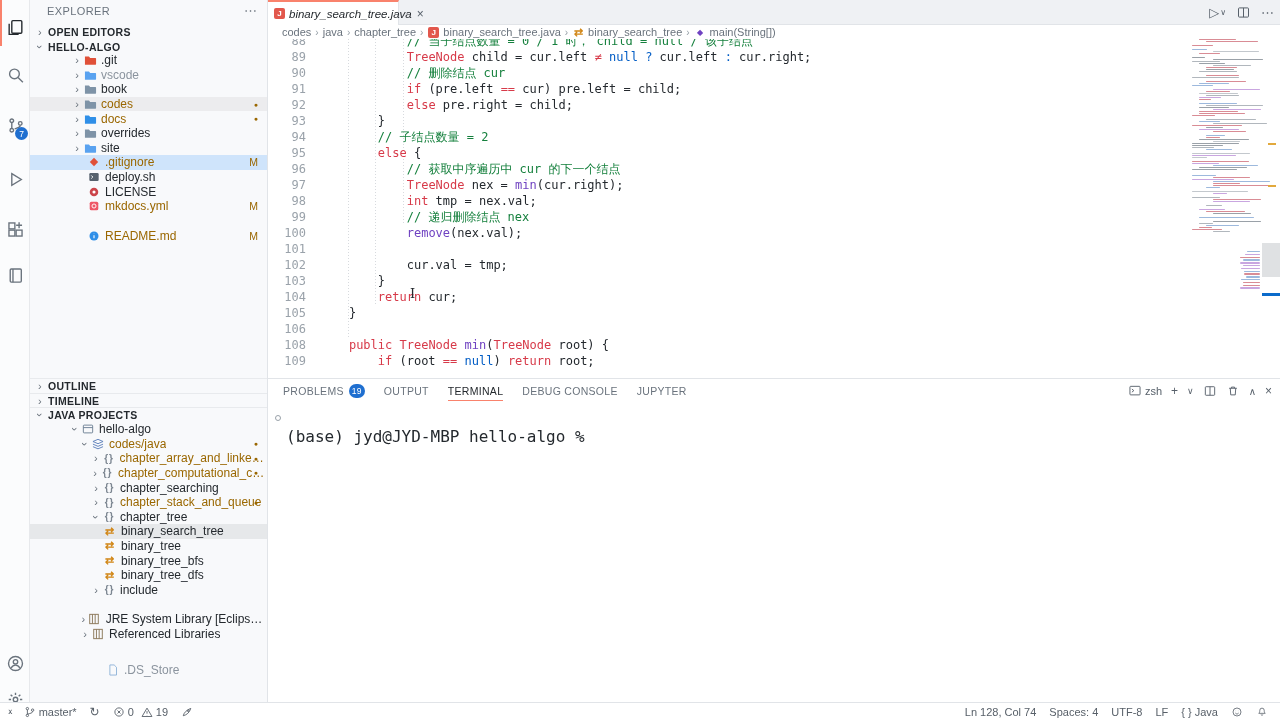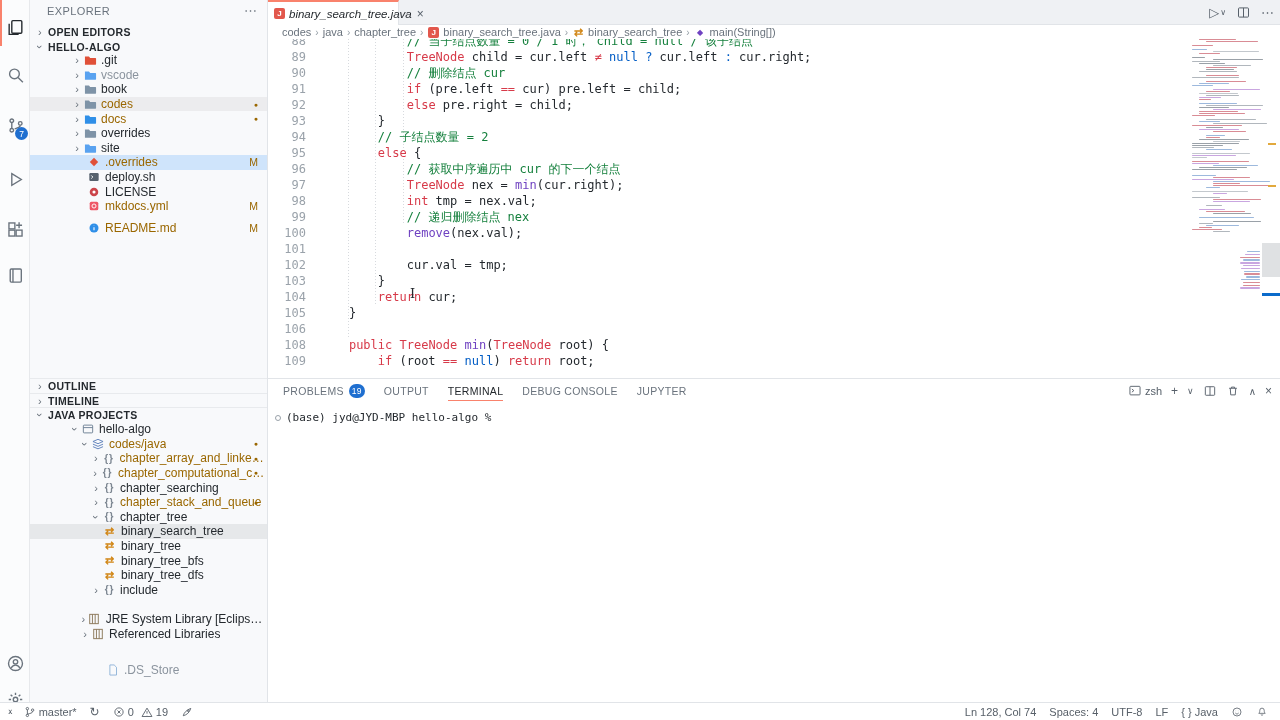--- a/index.html
+++ b/index.html
@@ -74,21 +74,21 @@
   #panel { position:absolute; left:0; top:378px; right:0; height:324px; background:#fff; border-top:1px solid #e1e4e8; }
   #panel-tabs { position:absolute; left:0; top:0; right:0; height:24px; display:flex; align-items:flex-end; padding-left:15px; gap:19px; }
   .ptab { font-size:10.5px; letter-spacing:.3px; color:#6a737d; display:flex; align-items:center; gap:5px; cursor:pointer; height:24px; position:relative; }
   .ptab.active { color:#24292e; }
   .ptab.active::after { content:""; position:absolute; left:0; right:0; bottom:2px; height:1.5px; background:#f9826c; }
   .ptab-badge { min-width:14px; height:14px; border-radius:8px; background:#1f6fd0; color:#fff; font-size:8.5px; display:flex; align-items:center; justify-content:center; padding:0 3px; }
   #panel-actions { position:absolute; right:8px; top:0; height:24px; display:flex; align-items:center; gap:9px; color:#57606a; font-size:12px; }
   #panel-actions .pa { cursor:pointer; display:flex; align-items:center; gap:3px; }
   #panel-actions svg { width:14px; height:14px; stroke:currentColor; fill:none; stroke-width:1.2; }
   #panel-actions .shell-lbl { font-size:11px; }
-  #term-line { position:absolute; left:18px; top:32px; font-family:"DejaVu Sans Mono", monospace; font-size:11px; color:#24292e; }
+  #term-line { position:absolute; left:18px; top:48px; font-family:"DejaVu Sans Mono", monospace; font-size:16px; color:#24292e; }
   #term-deco { position:absolute; left:7px; top:36px; width:6px; height:6px; border:1px solid #9aa2aa; border-radius:50%; }
 
   
   #statusbar { position:absolute; left:0; top:702px; width:1280px; height:18px; background:#fff; border-top:1px solid #e1e4e8; display:flex; align-items:center; justify-content:space-between; font-size:11px; color:#586069; }
   .sb-group { display:flex; align-items:center; gap:13px; }
   .sb-item { display:flex; align-items:center; gap:3px; cursor:pointer; white-space:nowrap; }
   .sb-item svg { width:12px; height:12px; stroke:currentColor; fill:none; stroke-width:1.2; }
   #sb-left { padding-left:8px; } #sb-right { padding-right:12px; }
 </style>
 </head>
@@ -228,21 +228,21 @@
             </svg>
           </span>
           <span class="lbl">site</span>
         </div>
         <div class="trow modified sel-blue" style="top: 155.2px; padding-left: 56px;">
           <span class="fic">
             <svg viewBox="0 0 18 18">
               <rect x="5.2" y="5.2" width="7.6" height="7.6" transform="rotate(45 9 9)" fill="#e05038"></rect>
             </svg>
           </span>
-          <span class="lbl">.overrides</span>
+          <span class="lbl">.gitignore</span>
           <span class="gitbadge" style="font-size: 10.5px;">M</span>
         </div>
         <div class="trow" style="top: 169.8px; padding-left: 56px;">
           <span class="fic">
             <svg viewBox="0 0 18 18">
               <rect x="3" y="4" width="12" height="10" rx="1.5" fill="#55616d"></rect>
               <path d="M5.5 7l2 2-2 2" stroke="#fff" fill="none" stroke-width="1.2"></path>
             </svg>
           </span>
           <span class="lbl">deploy.sh</span>
@@ -259,21 +259,21 @@
         <div class="trow modified" style="top: 199px; padding-left: 56px;">
           <span class="fic">
             <svg viewBox="0 0 18 18">
               <rect x="3.5" y="3.5" width="11" height="11" rx="2" fill="#ee5766"></rect>
               <circle cx="9" cy="9" r="2.6" fill="none" stroke="#fff" stroke-width="1.2"></circle>
             </svg>
           </span>
           <span class="lbl">mkdocs.yml</span>
           <span class="gitbadge" style="font-size: 10.5px;">M</span>
         </div>
-        <div class="trow modified" style="top: 221px; padding-left: 56px; text-align: right;">
+        <div class="trow modified" style="top: 229px; padding-left: 56px; text-align: right;">
           <span class="fic">
             <svg viewBox="0 0 18 18">
               <circle cx="9" cy="9" r="5.8" fill="#2f8fe8"></circle>
               <path d="M9 6.2v.2M9 8v4" stroke="#fff" stroke-width="1.4" fill="none"></path>
             </svg>
           </span>
           <span class="lbl">README.md</span>
           <span class="gitbadge" style="font-size: 10.5px;">M</span>
         </div>
       </div>

